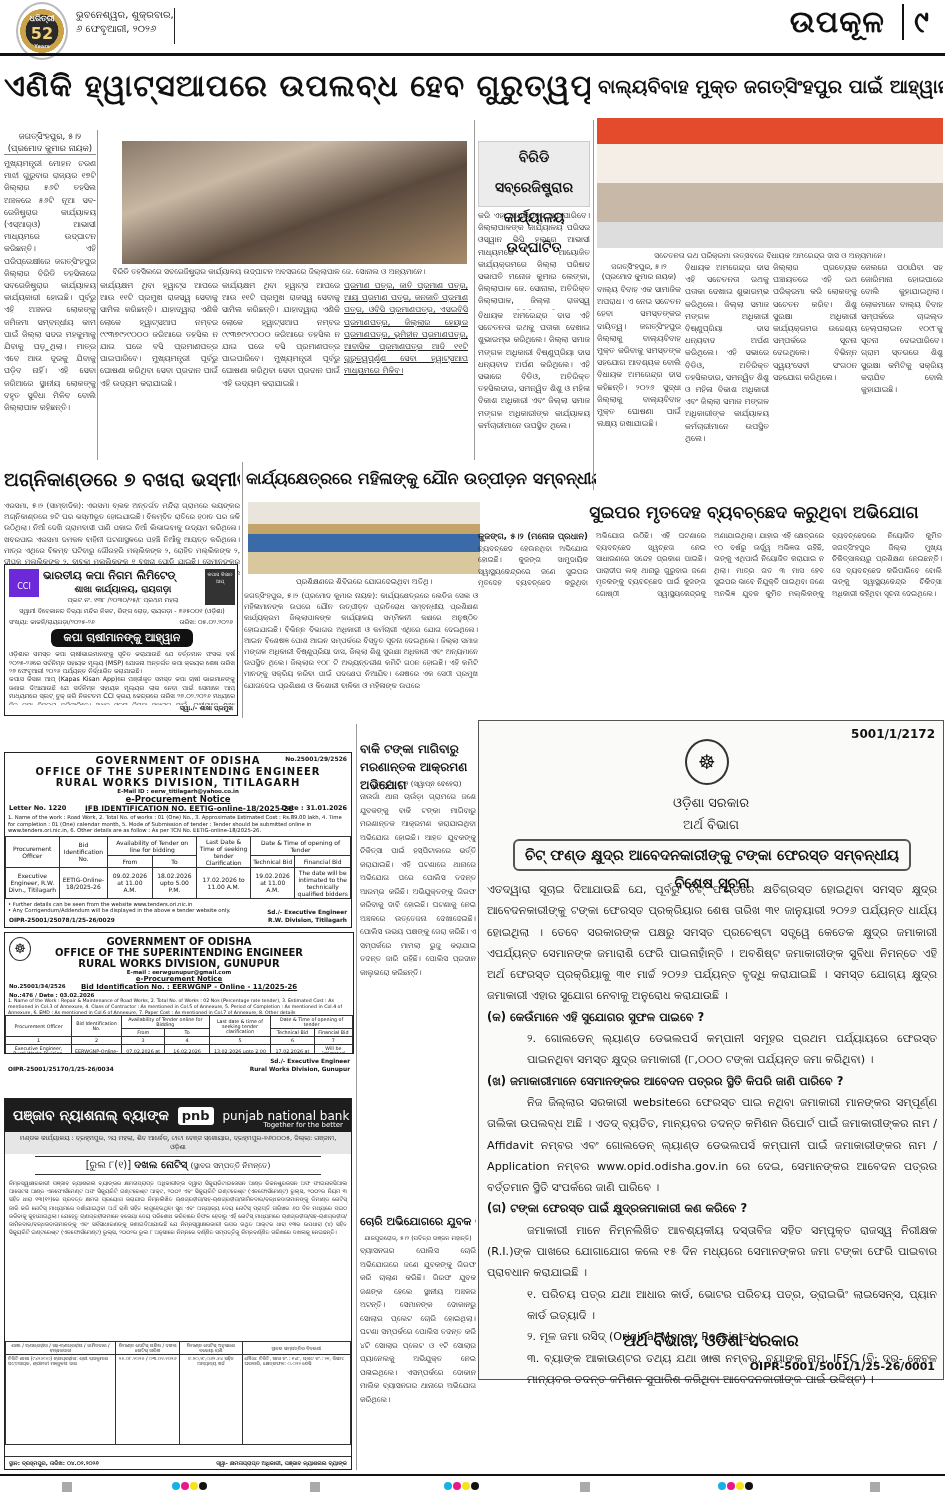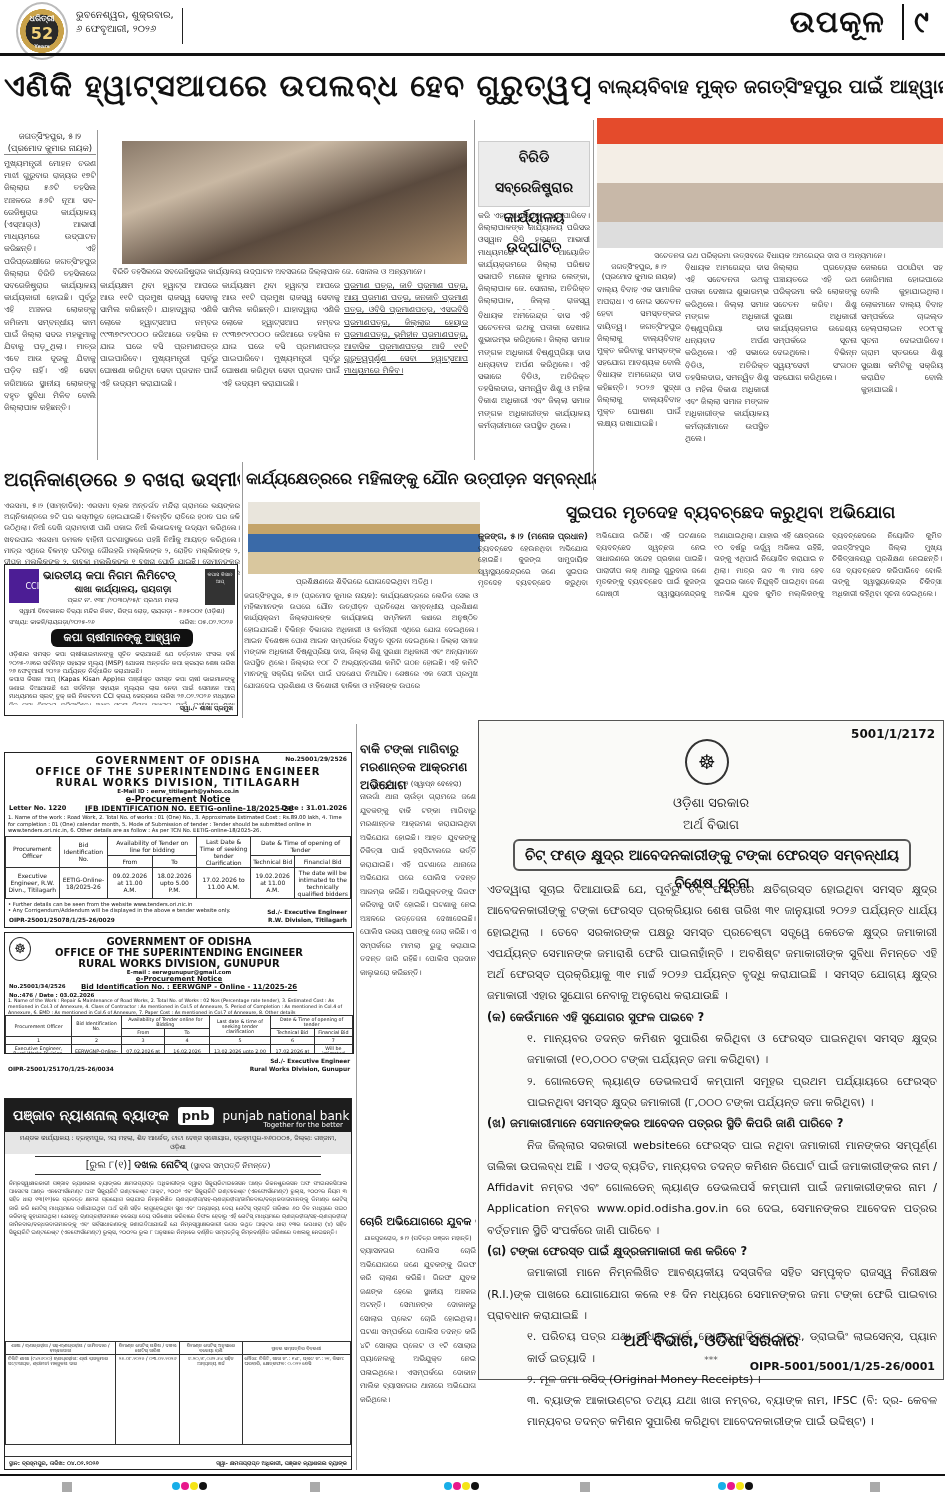--- a/index.html
+++ b/index.html
@@ -3,21 +3,21 @@
 <meta charset="utf-8">
 <style>
   * { box-sizing: border-box; margin: 0; padding: 0; }
   body { width: 945px; height: 1497px; background: #fff; font-family: "DejaVu Sans", sans-serif; color: #111; position: relative; overflow: hidden; }
   .abs { position: absolute; }
   .masthead { left: 0; top: 0; width: 945px; height: 54px; }
   .logo { left: 16px; top: 2px; width: 52px; height: 58px; border-radius: 50%; background: radial-gradient(circle, #2a2a2a 0 45%, #c9a24a 46% 60%, #fff 61%); border: 2px solid #bbb; display:flex; flex-direction:column; align-items:center; justify-content:center; color:#f3d27a; font-weight:bold; }
   .logo .name { font-size: 8px; color:#fff; }
   .logo .num { font-size: 16px; color:#f3d27a; }
   .logo .yrs { font-size: 5px; color:#eee; }
-  .dateline { left: 76px; top: 8px; font-size: 10px; line-height: 14px; border-right: 1px solid #222; padding-right: 8px; height: 36px; }
+  .dateline { left: 76px; top: 8px; font-size: 10px; line-height: 14px; border-right: 1px solid #222; height: 36px; }
   .section { right: 60px; top: 4px; font-size: 30px; font-weight: bold; letter-spacing: 1px; }
   .pageno { right: 16px; top: 4px; font-size: 30px; font-weight: bold; border-left: 2px solid #111; padding-left: 10px; }
   .rule { left: 0; top: 53px; width: 945px; height: 3px; background: #111; }
   .headline { font-weight: bold; color: #111; white-space: nowrap; overflow: hidden; }
   .h1 { left: 4px; top: 58px; width: 586px; font-size: 30px; line-height: 56px; letter-spacing: 1px; }
   .h2 { left: 598px; top: 64px; width: 345px; font-size: 19px; line-height: 44px; }
   .col { font-size: 8px; line-height: 12.2px; color: #222; overflow: hidden; text-align: justify; }
   .byline { font-size: 8.5px; line-height: 12px; text-align: center; }
   .photo { background: linear-gradient(160deg, #8a7a6a, #c9b8a3 30%, #5a4a3e 60%, #a88b6a); overflow: hidden; }
   .photo.p2 { background: linear-gradient(180deg, #e44b2c 0 20%, #f4eee6 20% 50%, #c8b8a8 50% 80%, #ddd 80%); }
@@ -96,28 +96,28 @@
 <div class="abs col" style="left:478px; top:310px; width:112px; height:180px;">ବିଧାୟକ ଅମରେନ୍ଦ୍ର ଦାସ ଏହି ସଚେତନତା ରଥକୁ ପତାକା ଦେଖାଇ ଶୁଭାରମ୍ଭ କରିଥିଲେ। ଜିଲ୍ଲା ସମାଜ ମଙ୍ଗଳ ଅଧିକାରୀ ବିଷ୍ଣୁପ୍ରିୟା ଦାସ ଧନ୍ୟବାଦ ଅର୍ପଣ କରିଥିଲେ। ଏହି ସଭାରେ ବିଡିଓ, ଅତିରିକ୍ତ ତହସିଲଦାର, ସମନ୍ୱିତ ଶିଶୁ ଓ ମହିଳା ବିକାଶ ଅଧିକାରୀ ଏବଂ ଜିଲ୍ଲା ସମାଜ ମଙ୍ଗଳ ଅଧିକାରୀଙ୍କ କାର୍ଯ୍ୟାଳୟ କର୍ମଚାରୀମାନେ ଉପସ୍ଥିତ ଥିଲେ।</div>
 
 <div class="abs headline" style="left:4px; top:462px; width:236px; font-size:19px; line-height:34px;">ଅଗ୍ନିକାଣ୍ଡରେ ୭ ବଖରା ଭସ୍ମୀଭୂତ</div>
 <div class="abs col" style="left:4px; top:500px; width:236px; height:86px; font-size:7.3px; line-height:11.2px;">ଏରସମା, ୫।୨ (ସାମ୍ବାଦିକ): ଏରସମା ବ୍ଲକ ଅନ୍ତର୍ଗତ ମନ୍ଦିରା ଗ୍ରାମରେ ଭୟଙ୍କର ଅଗ୍ନିକାଣ୍ଡରେ ୭ଟି ଘର ଭସ୍ମୀଭୂତ ହୋଇଯାଇଛି। ବିଳମ୍ବିତ ରାତିରେ ହଠାତ ଘର ଜଳି ଉଠିଥିଲା। ନିଆଁ ଦେଖି ଗ୍ରାମବାସୀ ପାଣି ପକାଇ ନିଆଁ ଲିଭାଇବାକୁ ଉଦ୍ୟମ କରିଥିଲେ। ଖବରପାଇ ଏରସମା ଦମକଳ ବାହିନୀ ଘଟଣାସ୍ଥଳରେ ପହଞ୍ଚି ନିଆଁକୁ ଆୟତ୍ତ କରିଥିଲେ। ମାତ୍ର ଏଥିରେ ବିଳମ୍ବ ଘଟିବାରୁ ଗୌରହରି ମଲ୍ଲିକଙ୍କ ୨, ରୋହିତ ମଲ୍ଲିକଙ୍କ ୨, ଦୀପକ ମଲ୍ଲିକଙ୍କ ୨, ବାବୁଲା ମଲ୍ଲିକଙ୍କ ୧ ବଖରା ପୋଡି ଯାଇଛି। ସେମାନଙ୍କର ଧାନ, ଟିଭି, ସାଇକେଲ ସହ ଅନ୍ୟ ଆସବାବପତ୍ର ପୋଡି ଯାଇଛି। ଅଗ୍ନିକାଣ୍ଡର କାରଣ ସ୍ପଷ୍ଟ ହୋଇନାହିଁ। ବିଦ୍ୟୁତ୍ ଶର୍ଟସର୍କିଟରୁ ଅଗ୍ନିକାଣ୍ଡ ଘଟିଥିବା କୁହାଯାଉଛି।</div>
 
 <div class="abs headline" style="left:246px; top:462px; width:350px; font-size:16px; line-height:34px;">କାର୍ଯ୍ୟକ୍ଷେତ୍ରରେ ମହିଳାଙ୍କୁ ଯୌନ ଉତ୍ପୀଡ଼ନ ସମ୍ବନ୍ଧୀୟ ପ୍ରଶିକ୍ଷଣ</div>
 <div class="abs photo p3" style="left:248px; top:502px; width:232px; height:72px;"></div>
 <div class="abs caption" style="left:248px; top:576px; width:232px;">ପ୍ରଶିକ୍ଷଣରେ ଶିବିରରେ ଯୋଗଦେଇଥିବା ଅତିଥି।</div>
 <div class="abs col" style="left:244px; top:590px; width:234px; height:130px; font-size:7.3px; line-height:11.2px;">ଜଗତ୍‌ସିଂହପୁର, ୫।୨ (ପ୍ରମୋଦ କୁମାର ନାୟକ): କାର୍ଯ୍ୟକ୍ଷେତ୍ରରେ ଲେଡିଜ ସେଲ ଓ ମହିଳାମାନଙ୍କ ଉପରେ ଯୌନ ଉତ୍ପୀଡ଼ନ ପ୍ରତିରୋଧ ସମ୍ବନ୍ଧୀୟ ପ୍ରଶିକ୍ଷଣ କାର୍ଯ୍ୟକ୍ରମ ଜିଲ୍ଲାପାଳଙ୍କ କାର୍ଯ୍ୟାଳୟ ସମ୍ମିଳନୀ କକ୍ଷରେ ଅନୁଷ୍ଠିତ ହୋଇଯାଇଛି। ବିଭିନ୍ନ ବିଭାଗର ଅଧିକାରୀ ଓ କର୍ମଚାରୀ ଏଥିରେ ଯୋଗ ଦେଇଥିଲେ। ଆଇନ ବିଶେଷଜ୍ଞ ପୋଶ ଆଇନ ସମ୍ପର୍କରେ ବିସ୍ତୃତ ସୂଚନା ଦେଇଥିଲେ। ଜିଲ୍ଲା ସମାଜ ମଙ୍ଗଳ ଅଧିକାରୀ ବିଷ୍ଣୁପ୍ରିୟା ଦାସ, ଜିଲ୍ଲା ଶିଶୁ ସୁରକ୍ଷା ଅଧିକାରୀ ଏବଂ ଅନ୍ୟମାନେ ଉପସ୍ଥିତ ଥିଲେ। ଜିଲ୍ଲାର ୧୦୮ ଟି ଅଭ୍ୟନ୍ତରୀଣ କମିଟି ଗଠନ ହୋଇଛି। ଏହି କମିଟି ମାନଙ୍କୁ ସକ୍ରିୟ କରିବା ପାଇଁ ପଦକ୍ଷେପ ନିଆଯିବ। ଶେଷରେ ଏକ ସେଠୀ ପ୍ରମୁଖ ଯୋଗଦେଇ ପ୍ରଶିକ୍ଷଣ ଓ କିଶୋରୀ ବାଳିକା ଓ ମହିଳାଙ୍କ ଉପରେ</div>
 
-<div class="abs headline" style="left:566px; top:494px; width:376px; font-size:17px; line-height:36px;">ସୁଇପର ମୃତଦେହ ବ୍ୟବଚ୍ଛେଦ କରୁଥିବା ଅଭିଯୋଗ</div>
+<div class="abs headline" style="left:566px; top:494px; width:376px; font-size:17px; line-height:36px;text-align:center;">ସୁଇପର ମୃତଦେହ ବ୍ୟବଚ୍ଛେଦ କରୁଥିବା ଅଭିଯୋଗ</div>
 <div class="abs col" style="left:478px; top:530px; width:464px; height:106px; column-count:4; column-gap:8px; font-size:7.4px; line-height:11.6px;">
   <span class="byline" style="font-weight:bold;">କୁଜଙ୍ଗ, ୫।୨ (ମନୋଜ ପ୍ରଧାନ)</span>
   <span>ବ୍ୟବଚ୍ଛେଦ ହେଉନଥିବା ଅଭିଯୋଗ ହୋଇଛି। କୁଜଙ୍ଗ ସାମୁଦାୟିକ ସ୍ୱାସ୍ଥ୍ୟକେନ୍ଦ୍ରରେ ଜଣେ ସୁଇପର ମୃତଦେହ ବ୍ୟବଚ୍ଛେଦ କରୁଥିବା ଅଭିଯୋଗ ଉଠିଛି। ଏହି ଘଟଣାରେ ବ୍ୟବଚ୍ଛେଦ ସ୍ୱଚ୍ଛତା ନେଇ ସାଧାରଣରେ ସନ୍ଦେହ ପ୍ରକାଶ ପାଇଛି। ପାରାଦୀପ ଲକ୍ ଥାନାରୁ ଗୁରୁବାର ଜଣେ ମୃତକଙ୍କୁ ବ୍ୟବଚ୍ଛେଦ ପାଇଁ କୁଜଙ୍ଗ ଗୋଷ୍ଠୀ ସ୍ୱାସ୍ଥ୍ୟକେନ୍ଦ୍ରକୁ ଅଣାଯାଇଥିଲା। ଯାହାର ଏହି କ୍ଷେତ୍ରରେ ୧୦ ବର୍ଷରୁ ଊର୍ଦ୍ଧ୍ୱ ଅଭିଜ୍ଞତା ରହିଛି, ତାଙ୍କୁ ଏଥିପାଇଁ ନିୟୋଜିତ କରାଯାଇ ନ ଥିଲା। ମାତ୍ର ଗତ ୩ ମାସ ହେବ ସୁଇପର ଭାବେ ନିଯୁକ୍ତି ପାଇଥିବା ଜଣେ ଅନଭିଜ୍ଞ ଯୁବକ କୁମିତ ମଲ୍ଲିକଙ୍କୁ ବ୍ୟବଚ୍ଛେଦରେ ନିୟୋଜିତ କୁମିତ ଜଗତ୍‌ସିଂହପୁର ଜିଲ୍ଲା ମୁଖ୍ୟ ଚିକିତ୍ସାଳୟରୁ ପ୍ରଶିକ୍ଷଣ ନେଇଛନ୍ତି। ସେ ବ୍ୟବଚ୍ଛେଦ କରିପାରିବେ ବୋଲି ତାଙ୍କୁ ସ୍ୱାସ୍ଥ୍ୟକେନ୍ଦ୍ର ଚିକିତ୍ସା ଅଧିକାରୀ କହିଥିବା ସୂଚନା ଦେଇଥିଲେ।</span>
 </div>
 
 <div class="abs ad" style="left:4px; top:564px; width:234px; height:152px;">
-  <div style="position:absolute; left:4px; top:4px; width:30px; height:34px; background:#4c1d95; color:#fff; font-size:8px; text-align:right; line-height:36px;">CCI</div>
+  <div style="position:absolute; left:4px; top:4px; width:30px; height:28px; background:#6d28d9; color:#fff; font-size:8px; text-align:center; line-height:36px;">CCI</div>
   <div style="position:absolute; left:200px; top:4px; width:30px; height:36px; background:#333; color:#fff; font-size:5px; text-align:center; padding-top:2px;">କପାସ କିସାନ ଆପ୍</div>
   <div style="position:absolute; left:38px; top:4px; width:160px; text-align:left; font-weight:bold; font-size:11px; line-height:14px;">ଭାରତୀୟ କପା ନିଗମ ଲିମିଟେଡ୍</div>
   <div style="position:absolute; left:38px; top:18px; width:160px; text-align:center; font-weight:bold; font-size:9px; line-height:12px;">ଶାଖା କାର୍ଯ୍ୟାଳୟ, ରାୟଗଡ଼ା</div>
   <div class="tiny" style="position:absolute; left:38px; top:31px; width:160px; text-align:center;">ପ୍ଲଟ ନଂ. ୧୩୮ /୨୦୩୦/୨୫/୮ ପ୍ରଥମ ମହଲା</div>
   <div class="tiny" style="position:absolute; left:2px; top:42px; width:230px; text-align:center;">ସ୍ୱାମୀ ବିବେକାନନ୍ଦ ବିଦ୍ୟା ମନ୍ଦିର ନିକଟ, ରିଙ୍ଗ ରୋଡ଼, ରାୟଗଡ଼ା - ୭୬୫୦୦୧ (ଓଡ଼ିଶା)</div>
   <div class="tiny" style="position:absolute; left:4px; top:53px;">ସଂଖ୍ୟା: କାକନି/ରାୟଗଡ଼ା/୨୦୨୫-୨୬</div>
   <div class="tiny" style="position:absolute; right:4px; top:53px;">ତାରିଖ: ୦୫.୦୨.୨୦୨୬</div>
   <div style="position:absolute; left:46px; top:64px; width:142px; height:18px; background:#111; color:#fff; border-radius:6px; text-align:center; font-weight:bold; font-size:11px; line-height:18px;">କପା ଚାଷୀମାନଙ୍କୁ ଆହ୍ୱାନ</div>
   <div class="tiny" style="position:absolute; left:4px; top:85px; width:226px; text-align:justify;">ଓଡ଼ିଶାର ସମସ୍ତ କପା ଚାଷୀଭାଇମାନଙ୍କୁ ସୂଚିତ କରାଯାଉଛି ଯେ ବର୍ତ୍ତମାନ ଫସଲ ବର୍ଷ ୨୦୨୫-୨୬ରେ ସର୍ବନିମ୍ନ ସହାୟକ ମୂଲ୍ୟ (MSP) ଯୋଜନା ଅନ୍ତର୍ଗତ କପା କ୍ରୟର ଶେଷ ତାରିଖ ୨୭ ଫେବୃଆରୀ ୨୦୨୬ ପର୍ଯ୍ୟନ୍ତ ନିର୍ଦ୍ଧାରିତ କରାଯାଇଛି।</div>
   <div class="tiny" style="position:absolute; left:4px; top:110px; width:226px; height:30px; overflow:hidden; text-align:justify;">କପାସ କିସାନ ଆପ୍ (Kapas Kisan App)ରେ ପଞ୍ଜୀକୃତ ସମସ୍ତ କପା ଚାଷୀ ଭାଇମାନଙ୍କୁ ଜଣାଇ ଦିଆଯାଉଛି ଯେ ସର୍ବନିମ୍ନ ସହାୟକ ମୂଲ୍ୟର ଲାଭ ନେବା ପାଇଁ ସେମାନେ ଆପ୍ ମାଧ୍ୟମରେ ସ୍ଲଟ୍ ବୁକ୍ କରି ନିକଟତମ CCI କ୍ରୟ କେନ୍ଦ୍ରରେ ତାରିଖ ୨୭.୦୨.୨୦୨୬ ମଧ୍ୟରେ ନିଜ କପା ବିକ୍ରୟ କରିପାରିବେ। ଅଧିକ ସୂଚନା କିମ୍ବା ସହାୟତା ପାଇଁ, ଚାଷୀମାନେ ଶାଖା କାର୍ଯ୍ୟାଳୟ, ରାୟଗଡ଼ାର ହେଲ୍ପଲାଇନ ନମ୍ବର ୭୦୦୮୭୭୯୯୮୬ରେ ଯୋଗାଯୋଗ କରିପାରିବେ।</div>
@@ -272,21 +272,20 @@
 
 <div class="abs notice">
   <div class="code">5001/1/2172</div>
   <div class="emblem">☸</div>
   <div class="gov-o" style="top:74px;">ଓଡ଼ିଶା ସରକାର</div>
   <div class="gov-o" style="top:96px;">ଅର୍ଥ ବିଭାଗ</div>
   <div class="title-box">ଚିଟ୍ ଫଣ୍ଡ କ୍ଷୁଦ୍ର ଆବେଦନକାରୀଙ୍କୁ ଟଙ୍କା ଫେରସ୍ତ ସମ୍ବନ୍ଧୀୟ ବିଶେଷ ସୂଚନା</div>
   <div class="body" style="top:158px;">
     <div style="text-indent:0;">ଏତଦ୍ୱାରା ସୂଚାଇ ଦିଆଯାଉଛି ଯେ, ପୂର୍ବରୁ ଚିଟ୍ ଫଣ୍ଡରେ କ୍ଷତିଗ୍ରସ୍ତ ହୋଇଥିବା ସମସ୍ତ କ୍ଷୁଦ୍ର ଆବେଦନକାରୀଙ୍କୁ ଟଙ୍କା ଫେରସ୍ତ ପ୍ରକ୍ରିୟାର ଶେଷ ତାରିଖ ୩୧ ଜାନୁୟାରୀ ୨୦୨୬ ପର୍ଯ୍ୟନ୍ତ ଧାର୍ଯ୍ୟ ହୋଇଥିଲା । ତେବେ ସରକାରଙ୍କ ପକ୍ଷରୁ ସମସ୍ତ ପ୍ରଚେଷ୍ଟା ସତ୍ତ୍ୱେ କେତେକ କ୍ଷୁଦ୍ର ଜମାକାରୀ ଏପର୍ଯ୍ୟନ୍ତ ସେମାନଙ୍କ ଜମାରାଶି ଫେରି ପାଇନାହାଁନ୍ତି । ଅବଶିଷ୍ଟ ଜମାକାରୀଙ୍କ ସୁବିଧା ନିମନ୍ତେ ଏହି ଅର୍ଥ ଫେରସ୍ତ ପ୍ରକ୍ରିୟାକୁ ୩୧ ମାର୍ଚ୍ଚ ୨୦୨୬ ପର୍ଯ୍ୟନ୍ତ ବୃଦ୍ଧି କରାଯାଇଛି । ସମସ୍ତ ଯୋଗ୍ୟ କ୍ଷୁଦ୍ର ଜମାକାରୀ ଏହାର ସୁଯୋଗ ନେବାକୁ ଅନୁରୋଧ କରାଯାଉଛି ।</div>
     <div class="q">(କ) କେଉଁମାନେ ଏହି ସୁଯୋଗର ସୁଫଳ ପାଇବେ ?</div>
-    <div class="li">୧.     ମାନ୍ୟବର ତଦନ୍ତ କମିଶନ ସୁପାରିଶ କରିଥିବା ଓ  ଫେରସ୍ତ ପାଇନଥିବା ସମସ୍ତ କ୍ଷୁଦ୍ର ଜମାକାରୀ  (୧୦,୦୦୦ ଟଙ୍କା ପର୍ଯ୍ୟନ୍ତ ଜମା କରିଥିବା) ।</div>
     <div class="li">୨.     ଗୋଲଡେନ୍ ଲ୍ୟାଣ୍ଡ ଡେଭଲପର୍ସ କମ୍ପାନୀ ସମୂହର ପ୍ରଥମ ପର୍ଯ୍ୟାୟରେ ଫେରସ୍ତ ପାଇନଥିବା ସମସ୍ତ କ୍ଷୁଦ୍ର  ଜମାକାରୀ (୮,୦୦୦ ଟଙ୍କା ପର୍ଯ୍ୟନ୍ତ ଜମା କରିଥିବା) ।</div>
     <div class="q">(ଖ) ଜମାକାରୀମାନେ ସେମାନଙ୍କର ଆବେଦନ ପତ୍ରର ସ୍ଥିତି କିପରି ଜାଣି ପାରିବେ ?</div>
     <div style="text-indent:40px;">ନିଜ ଜିଲ୍ଲାର ସରକାରୀ websiteରେ ଫେରସ୍ତ ପାଇ ନଥିବା ଜମାକାରୀ ମାନଙ୍କର ସମ୍ପୂର୍ଣ୍ଣ ତାଲିକା ଉପଲବ୍ଧ ଅଛି ।  ଏତଦ୍ ବ୍ୟତିତ, ମାନ୍ୟବର ତଦନ୍ତ କମିଶନ ରିପୋର୍ଟ ପାଇଁ ଜମାକାରୀଙ୍କର ନାମ / Affidavit ନମ୍ବର ଏବଂ ଗୋଲଡେନ୍ ଲ୍ୟାଣ୍ଡ ଡେଭଲପର୍ସ କମ୍ପାନୀ ପାଇଁ ଜମାକାରୀଙ୍କର ନାମ / Application  ନମ୍ବର  www.opid.odisha.gov.in ରେ  ଦେଇ,  ସେମାନଙ୍କର  ଆବେଦନ ପତ୍ରର ବର୍ତ୍ତମାନ ସ୍ଥିତି ସଂପର୍କରେ ଜାଣି ପାରିବେ ।</div>
     <div class="q">(ଗ) ଟଙ୍କା ଫେରସ୍ତ ପାଇଁ କ୍ଷୁଦ୍ରଜମାକାରୀ କଣ କରିବେ ?</div>
     <div style="text-indent:40px;">ଜମାକାରୀ ମାନେ ନିମ୍ନଲିଖିତ ଆବଶ୍ୟକୀୟ ଦସ୍ତାବିଜ ସହିତ ସମ୍ପୃକ୍ତ ରାଜସ୍ୱ ନିରୀକ୍ଷକ (R.I.)ଙ୍କ ପାଖରେ ଯୋଗାଯୋଗ କଲେ ୧୫ ଦିନ ମଧ୍ୟରେ ସେମାନଙ୍କର ଜମା ଟଙ୍କା ଫେରି ପାଇବାର ପ୍ରାବଧାନ କରାଯାଇଛି ।</div>
     <div class="li">୧. ପରିଚୟ ପତ୍ର ଯଥା ଆଧାର କାର୍ଡ, ଭୋଟର ପରିଚୟ ପତ୍ର, ଡ୍ରାଇଭିଂ ଲାଇସେନ୍ସ, ପ୍ୟାନ କାର୍ଡ ଇତ୍ୟାଦି ।</div>
     <div class="li">୨. ମୂଳ ଜମା ରସିଦ୍ (Original Money Receipts) ।</div>
     <div class="li">୩.  ବ୍ୟାଙ୍କ  ଆକାଉଣ୍ଟର ତଥ୍ୟ ଯଥା ଖାତା ନମ୍ବର, ବ୍ୟାଙ୍କ ନାମ, IFSC (ବି: ଦ୍ର- କେବଳ ମାନ୍ୟବର ତଦନ୍ତ କମିଶନ ସୁପାରିଶ କରିଥିବା ଆବେଦନକାରୀଙ୍କ ପାଇଁ ଉଦ୍ଦିଷ୍ଟ) ।</div>
   </div>
   <div class="sign" style="top:610px;">ଅର୍ଥ ବିଭାଗ, ଓଡିଶା ସରକାର</div>

